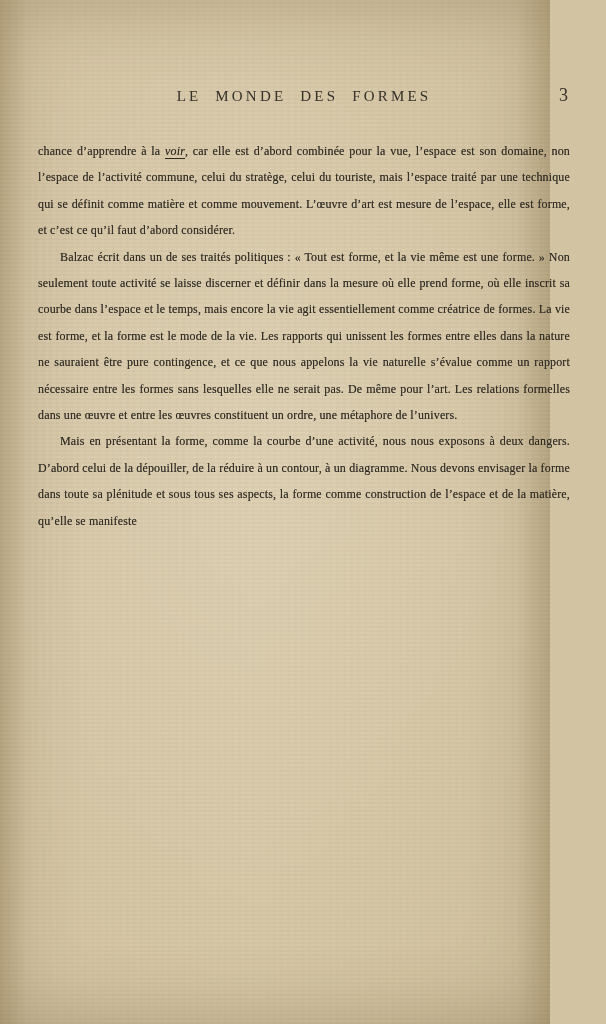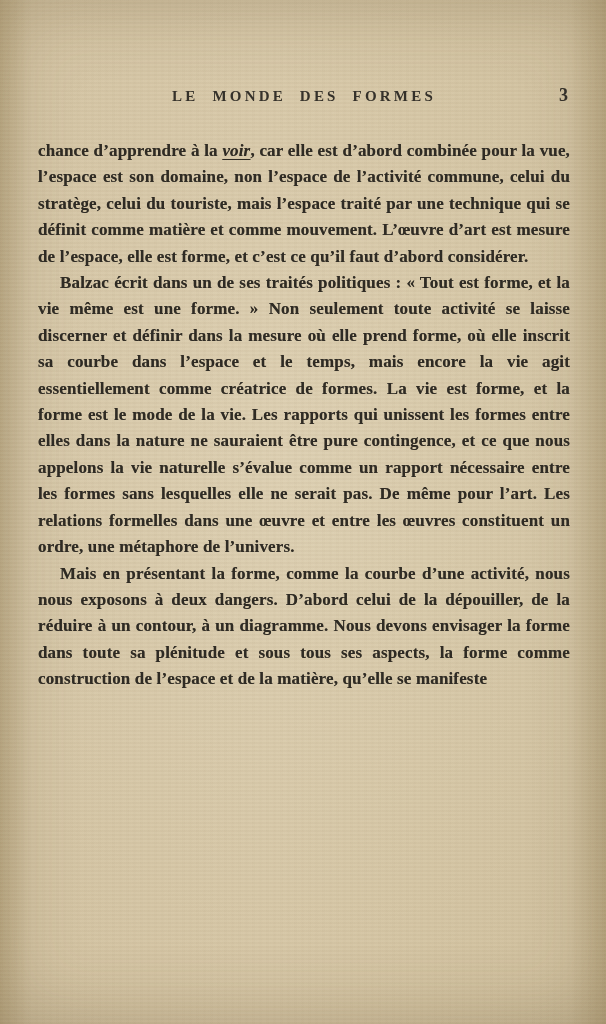--- a/index.html
+++ b/index.html
@@ -8,36 +8,35 @@
   }
   body {
     width: 606px;
     height: 1024px;
     overflow: hidden;
     font-family: "Liberation Serif", "DejaVu Serif", serif;
     background: #d2c3a2;
   }
   .page {
     position: relative;
-    width: 606px;
+    width: 550px;
     height: 1024px;
     box-sizing: border-box;
     background:
       radial-gradient(ellipse 130% 95% at 50% 45%,
         rgba(255, 250, 235, 0.18) 0%,
         rgba(190, 165, 120, 0.06) 60%,
         rgba(110, 88, 50, 0.16) 92%,
         rgba(90, 70, 40, 0.26) 100%),
       linear-gradient(90deg,
         #c3b28d 0%, #d4c5a5 5%,
         #d6c7a7 45%, #d4c5a4 70%,
         #d1c2a1 94%, #c1b08b 100%),
       #d2c3a2;
     box-shadow: inset 0 0 75px rgba(92, 72, 40, 0.30);
-    font-weight: bold;
   }
   .grain {
     position: absolute;
     inset: 0;
     pointer-events: none;
     background:
       repeating-linear-gradient(0deg,
         rgba(120, 95, 60, 0.035) 0 2px,
         rgba(255, 250, 235, 0.02) 2px 4px),
       repeating-linear-gradient(90deg,
@@ -65,21 +64,21 @@
     top: -3px;
     font-size: 18px;
     color: #35312a;
   }
   .body-text {
     position: absolute;
     top: 138px;
     left: 38px;
     width: 532px;
     color: #2f2b24;
-    font-size: 17px;
+    font-size: 12px;
     line-height: 26.4px;
     text-align: justify;
     letter-spacing: 0.15px;
     text-shadow: 0 0 0.5px rgba(47, 43, 36, 0.55);
   }
   .body-text p {
     margin: 0;
     padding: 0;
   }
   .para-indent {

